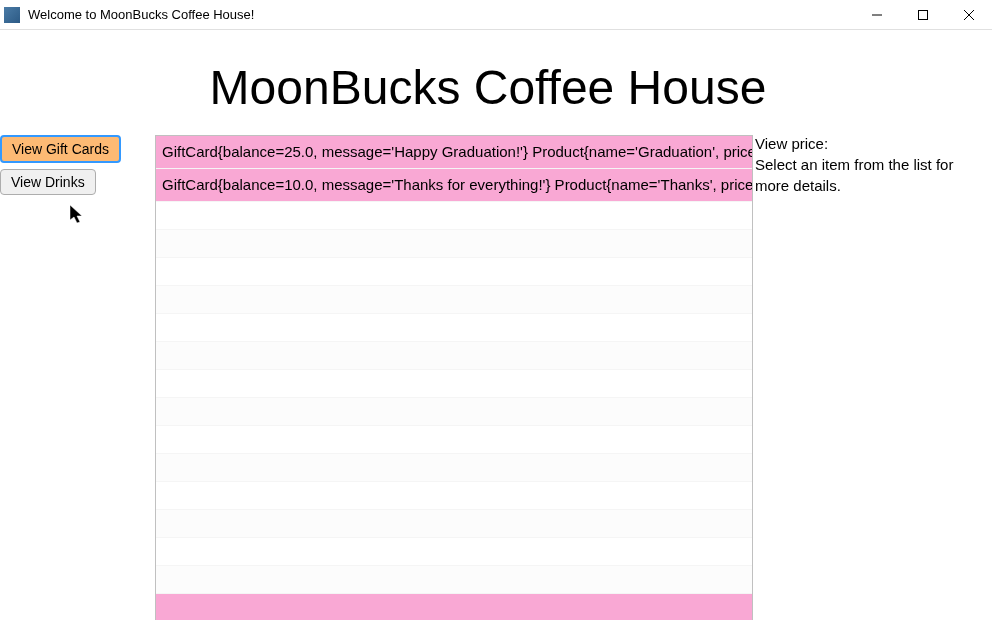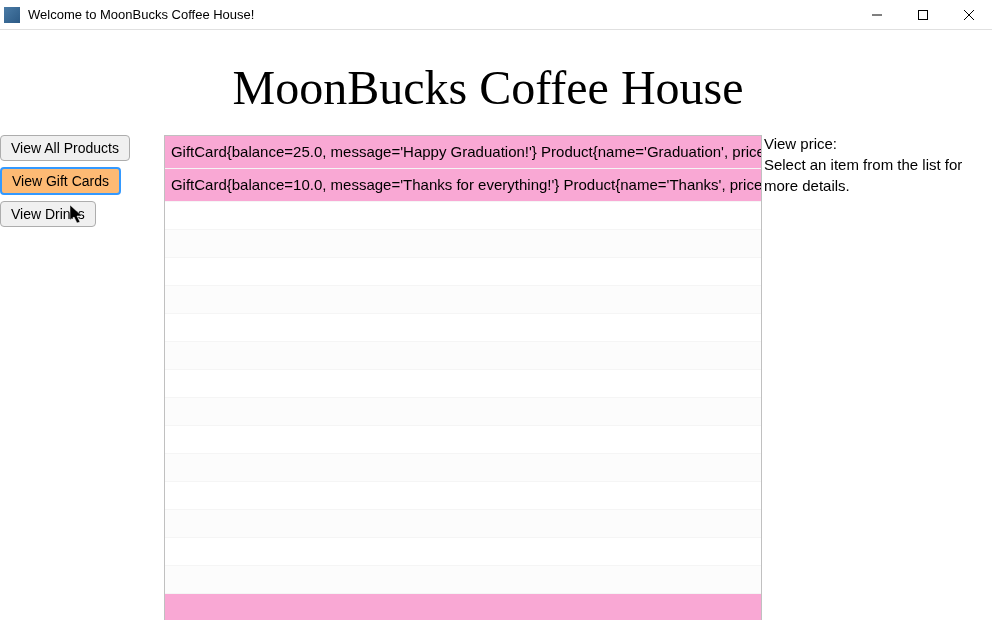--- a/index.html
+++ b/index.html
@@ -47,21 +47,20 @@
       font-size: 14px;
       color: #000;
       cursor: pointer;
     }
     .window-btn svg {
       display: block;
     }
     .header {
       text-align: center;
       padding: 30px 16px 20px 0;
-      font-family: Liberation Serif, serif;
     }
     .header-title {
       font-size: 48px;
       font-weight: 400;
       color: #000;
     }
     .content {
       display: flex;
       align-items: flex-start;
       padding: 0;
@@ -163,21 +162,20 @@
     </div>
   </div>
 </div>
 
 <div class="header">
   <h1 class="header-title">MoonBucks Coffee House</h1>
 </div>
 
 <div class="content">
   <div class="sidebar" id="sidebar">
-      <button class="sidebar-btn">View All Products</button>
       <button class="sidebar-btn selected">View Gift Cards</button>
       <button class="sidebar-btn">View Drinks</button>
     </div>
   <div class="list-container" id="list-container">
       <div class="list-item">GiftCard{balance=25.0, message='Happy Graduation!'} Product{name='Graduation', price</div>
       <div class="list-item">GiftCard{balance=10.0, message='Thanks for everything!'} Product{name='Thanks', price=</div>
       <div class="list-striped-row"></div>
       <div class="list-striped-row"></div>
       <div class="list-striped-row"></div>
       <div class="list-striped-row"></div>

